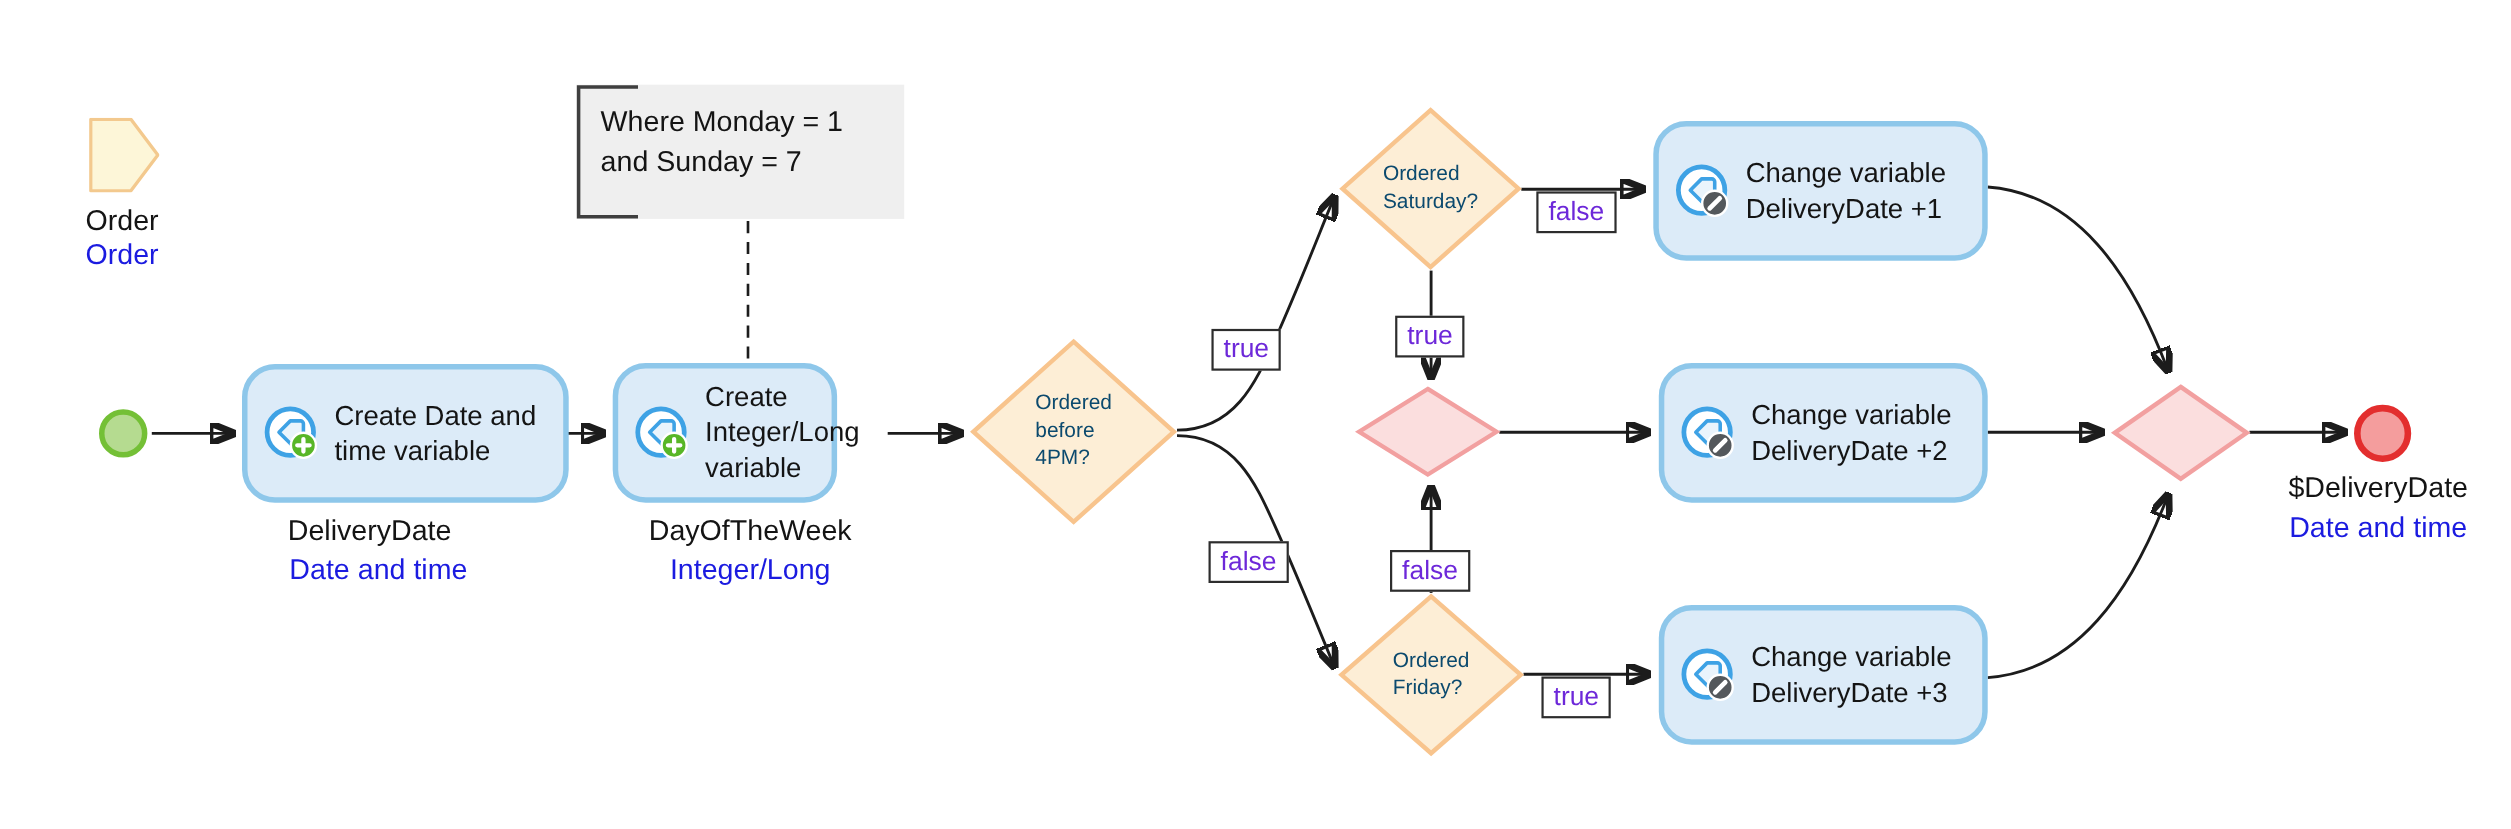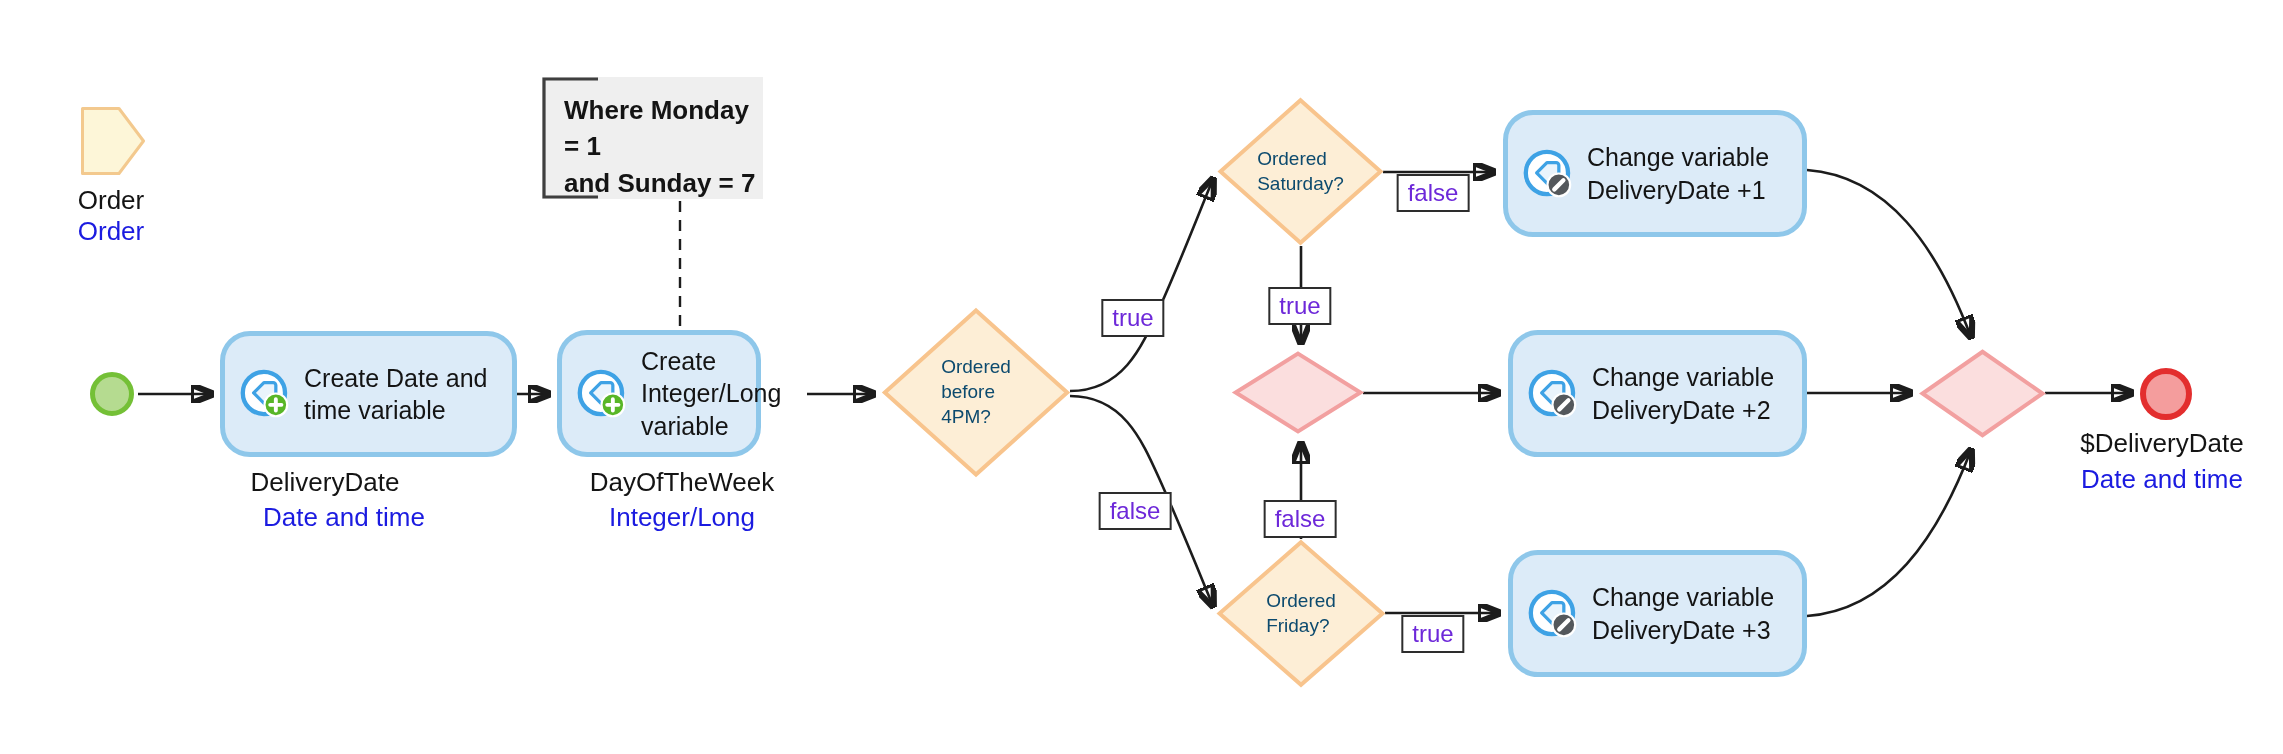--- a/index.html
+++ b/index.html
@@ -39,22 +39,22 @@
     font-size:24px;padding:3px 9px;color:#6d28d9;margin-top:22px;
   }
 
   .underlabel{
     position:absolute;transform:translateX(-50%);width:320px;text-align:center;
     font-size:26px;color:#141414;
   }
   .underlabel.type{color:#1b1be0;}
 
   .note{
-    position:absolute;left:542px;top:77px;width:221px;height:122px;
-    background:#efefef;box-sizing:border-box;font-weight:bold;
+    position:absolute;left:524px;top:77px;width:298px;height:122px;
+    background:#efefef;box-sizing:border-box;
   }
   .note svg{position:absolute;left:0;top:0;width:273px;height:122px;overflow:visible;}
   .note .ntext{
     position:absolute;left:22px;top:15px;white-space:pre-line;
     font-size:26px;line-height:1.4;color:#141414;
   }
   .legend-shape{position:absolute;left:81px;top:107px;width:64px;height:68px;}
 </style>
 </head>
 <body>
@@ -103,21 +103,21 @@
   <div class="task" style="left:220px;top:331px;width:297px;height:126px;">
     <svg class="icon" viewBox="0 0 48 48">
       <circle cx="23" cy="23" r="19.5" fill="#ffffff" stroke="#3ea2e5" stroke-width="4"></circle>
       <path d="M13.5 23 L23 13.5 h8.5 a2.5 2.5 0 0 1 2.5 2.5 v8.5 L24.5 34 z" fill="#eaf4fc" stroke="#3ea2e5" stroke-width="3" stroke-linejoin="round"></path>
       <circle cx="34" cy="34" r="10.5" fill="#58b627" stroke="#ffffff" stroke-width="2"></circle>
       <path d="M34 28.8 v10.4 M28.8 34 h10.4" stroke="#ffffff" stroke-width="3.6" stroke-linecap="round"></path>
     </svg>
     <div class="label">Create Date and
 time variable</div>
   </div>
-  <div class="underlabel" style="left:325px;top:467px;">DeliveryDate</div>
+  <div class="underlabel" style="left:336px;top:467px;">DeliveryDate</div>
   <div class="underlabel type" style="left:344px;top:502px;">Date and time</div>
 
   <div class="task" style="left:557px;top:330px;width:204px;height:127px;">
     <svg class="icon" viewBox="0 0 48 48">
       <circle cx="23" cy="23" r="19.5" fill="#ffffff" stroke="#3ea2e5" stroke-width="4"></circle>
       <path d="M13.5 23 L23 13.5 h8.5 a2.5 2.5 0 0 1 2.5 2.5 v8.5 L24.5 34 z" fill="#eaf4fc" stroke="#3ea2e5" stroke-width="3" stroke-linejoin="round"></path>
       <circle cx="34" cy="34" r="10.5" fill="#58b627" stroke="#ffffff" stroke-width="2"></circle>
       <path d="M34 28.8 v10.4 M28.8 34 h10.4" stroke="#ffffff" stroke-width="3.6" stroke-linecap="round"></path>
     </svg>
     <div class="label">Create

